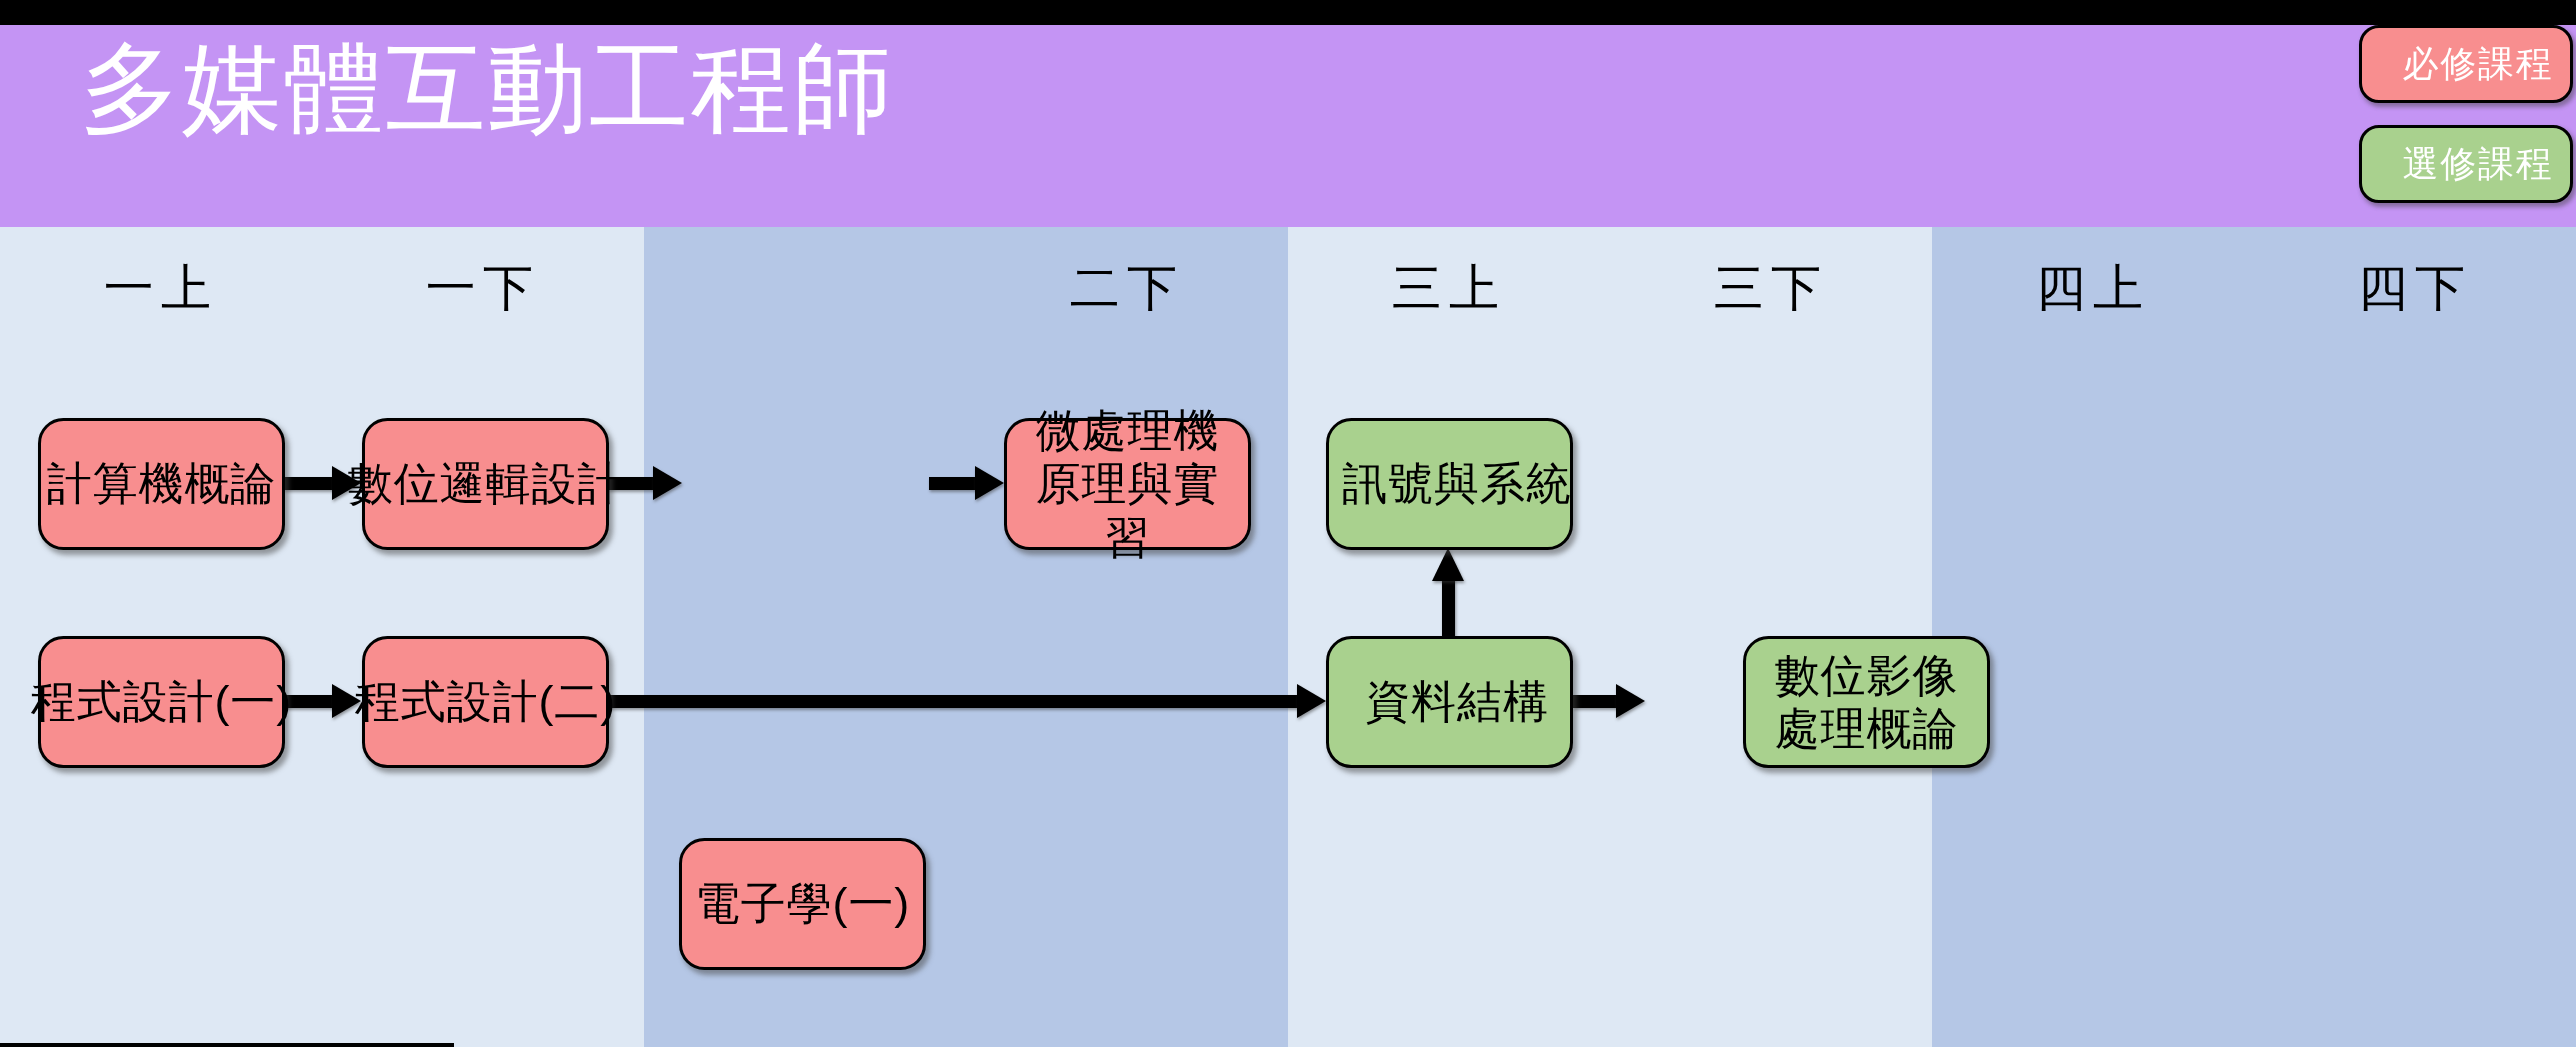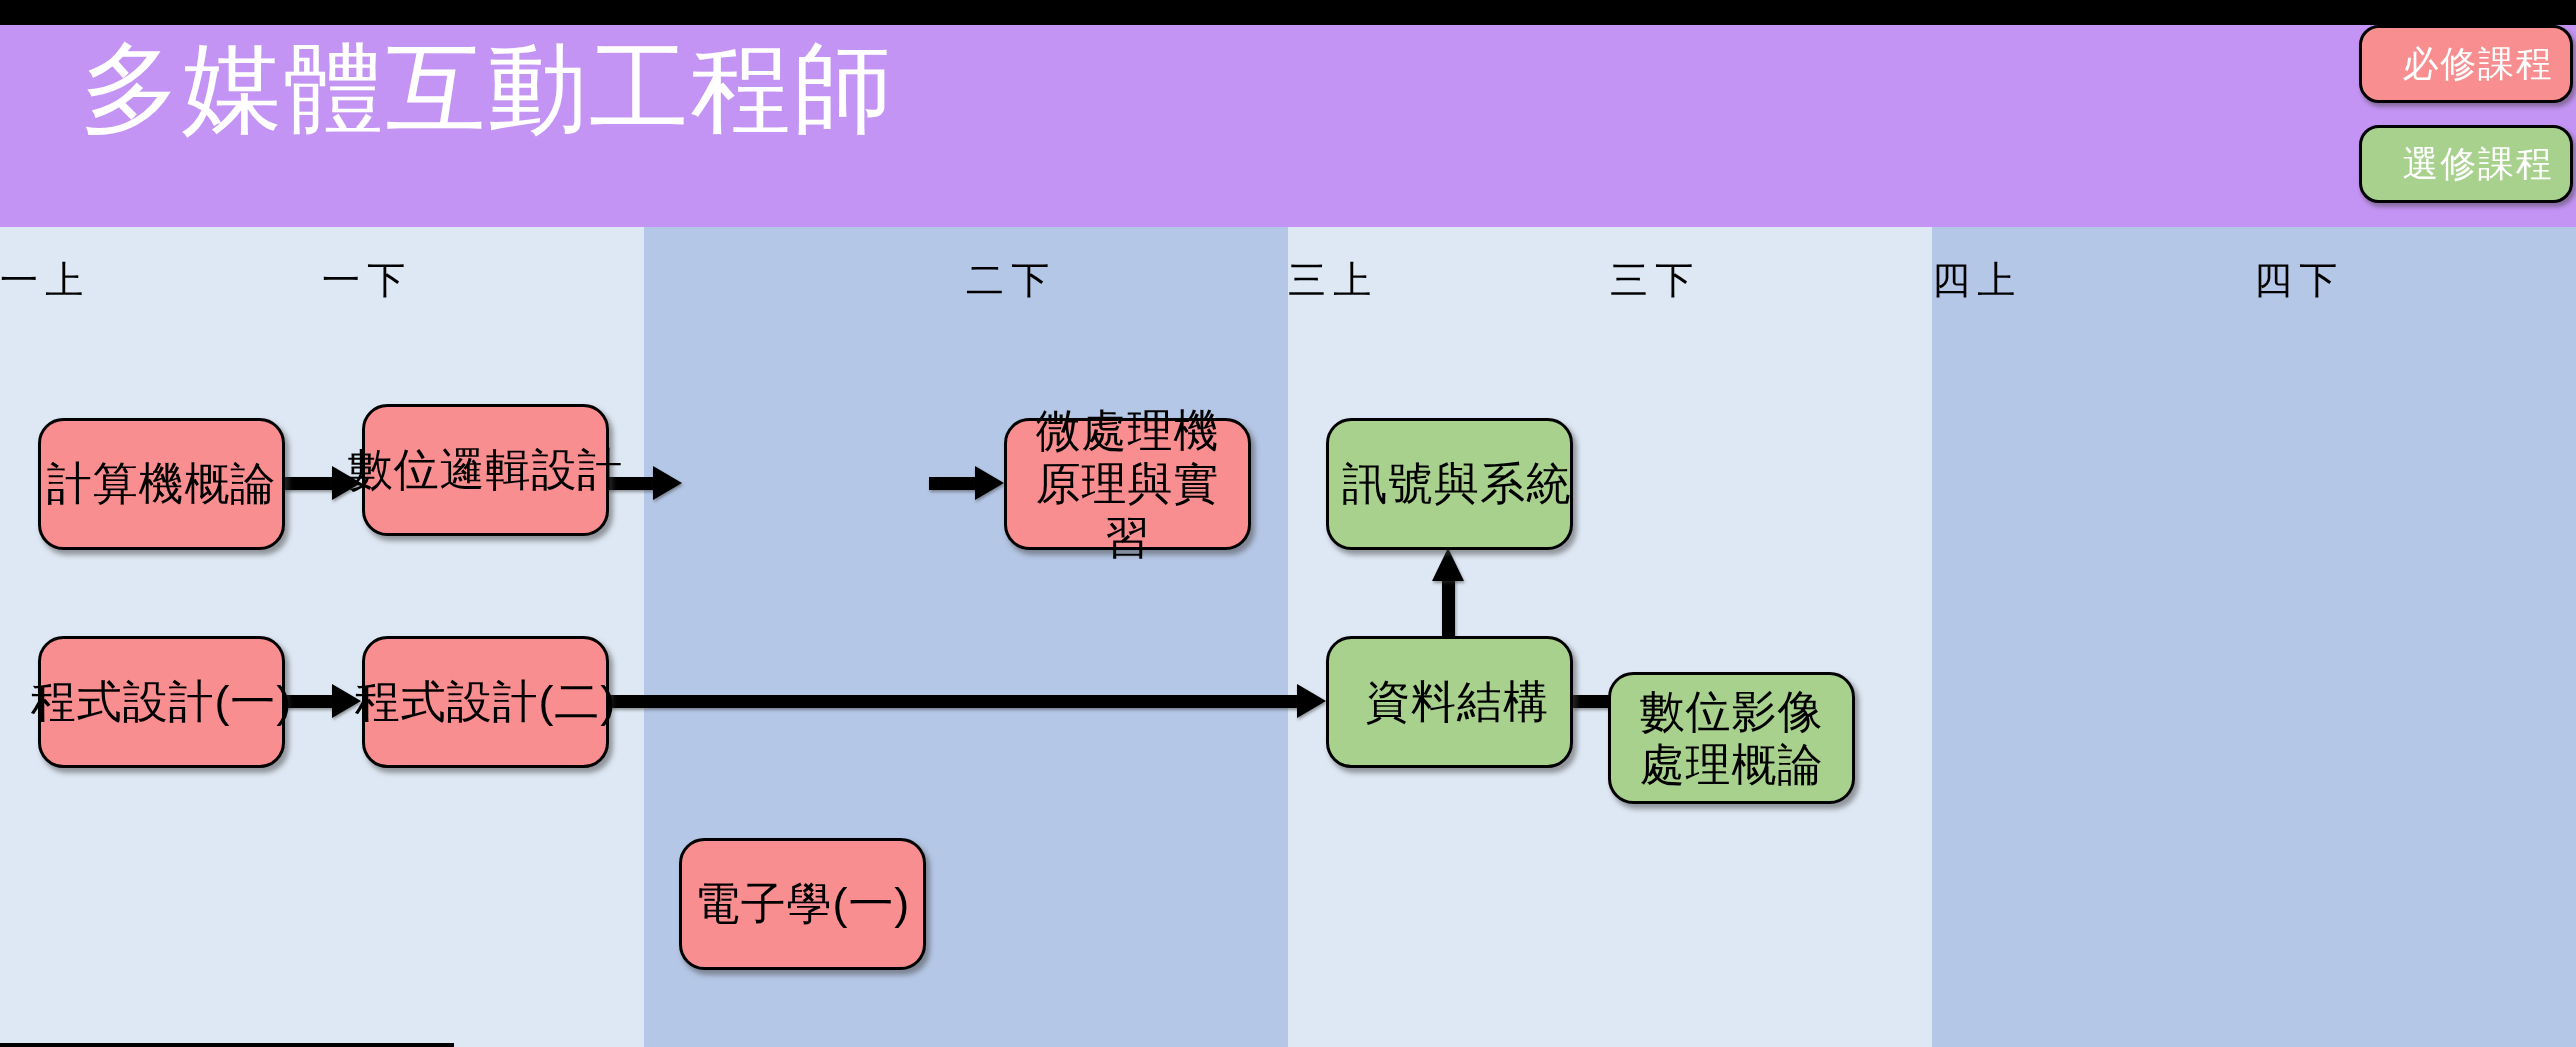--- a/index.html
+++ b/index.html
@@ -33,48 +33,48 @@
   .legend-elective{top:125px;background:var(--elective-fill);}
   
   .col-band{position:absolute;top:227px;height:820px;}
   .band-1{left:0;width:644px;background:var(--col-light);}
   .band-2{left:644px;width:644px;background:var(--col-dark);}
   .band-3{left:1288px;width:644px;background:var(--col-light);}
   .band-4{left:1932px;width:644px;background:var(--col-dark);}
   
   .col-header{
     position:absolute;top:255px;width:322px;
-    font-size:38px;color:var(--ink);
+    text-align:center;font-size:50px;color:var(--ink);
     letter-spacing:7.3px;z-index:3;
   }
   .h1{left:0;}   .h2{left:322px;}  .h3{left:644px;}  .h4{left:966px;}
   .h5{left:1288px;} .h6{left:1610px;} .h7{left:1932px;} .h8{left:2254px;}
   
   .course{
     position:absolute;width:247px;height:132px;
     border:3.6px solid var(--ink);border-radius:25.4px;
     display:flex;align-items:center;justify-content:center;
     text-align:center;font-size:45px;line-height:1.18;color:var(--ink);
     box-sizing:border-box;z-index:2;
     box-shadow:3.6px 4.5px 5.4px rgba(70,70,70,0.5);
     letter-spacing:0.9px;
   }
   .required{background:var(--required-fill);}
   .elective{background:var(--elective-fill);padding-left:15px;}
   .nowrap span{white-space:nowrap;}
   .wrap{padding:0 9px;}
   .pos-c1{left:38px;  top:418px;}
-  .pos-c2{left:362px; top:404px;text-align:right;}
+  .pos-c2{left:362px; top:418px;text-align:right;}
   .pos-c3{left:682px; top:418px;}
   .pos-c4{left:1004px;top:418px;}
   .pos-c5{left:1326px;top:418px;}
   .pos-c6{left:38px;  top:636px;}
   .pos-c7{left:362px; top:636px;}
   .pos-c8{left:1326px;top:636px;}
-  .pos-c9{left:1608px;top:636px;margin-top:36px;}
+  .pos-c9{left:1743px;top:636px;}
   .pos-c10{left:679px;top:838px;}
   
   .shaft{position:absolute;background:var(--ink);z-index:1;filter:drop-shadow(1.8px 2.7px 1.8px rgba(60,60,60,0.5));}
   .head-right{
     position:absolute;width:0;height:0;z-index:1;
     border-top:17px solid transparent;border-bottom:17px solid transparent;
     border-left:29px solid var(--ink);
     filter:drop-shadow(1.8px 2.7px 1.8px rgba(60,60,60,0.5));
   }
   .head-up{

